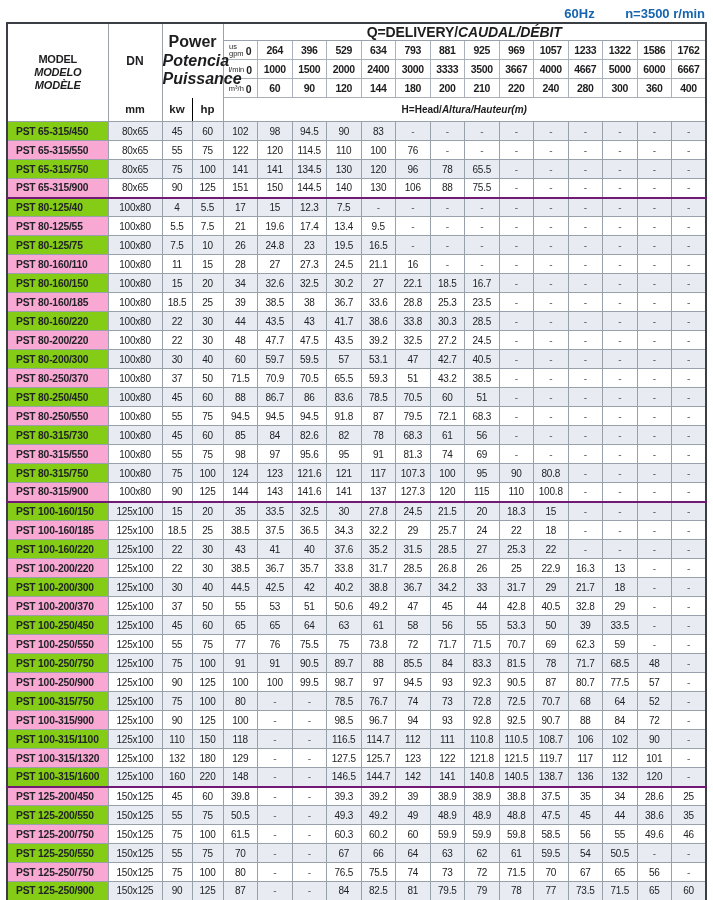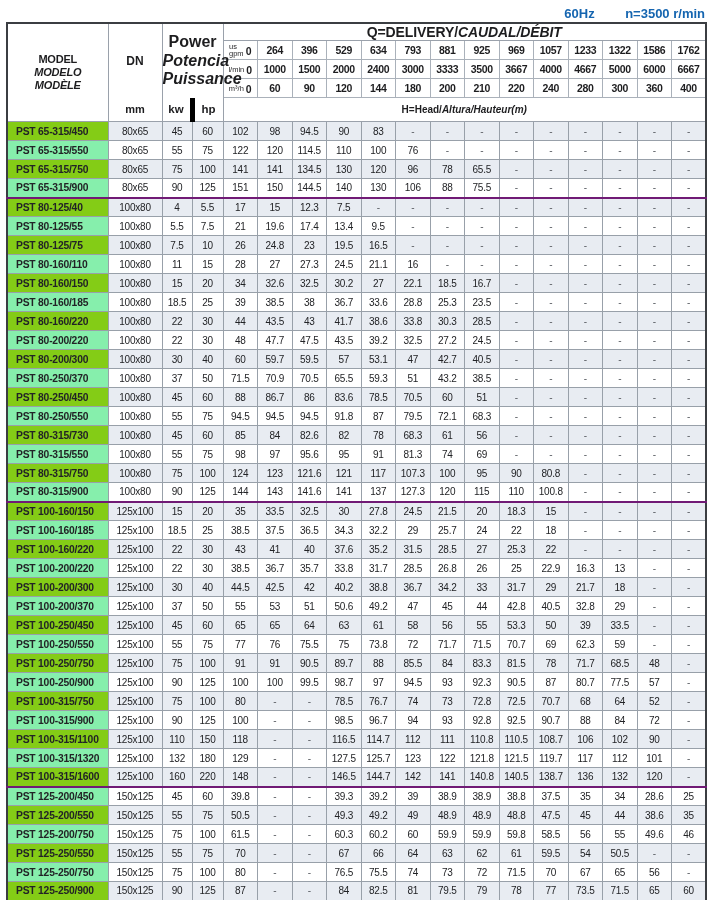--- a/index.html
+++ b/index.html
@@ -13,34 +13,34 @@
   thead th{border:1px solid #9aa1ab;background:#fff;font-weight:bold;vertical-align:middle;}
   .model-h{font-size:11px;line-height:1.18;letter-spacing:-0.2px;}
   .model-h .it{font-style:italic;display:block;}
   .model-h .en{display:block;}
   .dn-h{font-size:12px;vertical-align:middle;border-bottom:none;}
   .mm-cell{border-top:none;font-weight:bold;font-size:11px;height:16px;}
   .power-h{font-size:16px;line-height:1.15;border-bottom:none;}
   .power-h .it{font-style:italic;display:block;}
   .power-h .en{display:block;}
   .kwhp{border-top:none;font-weight:bold;font-size:11.5px;}
-  .kw-h{border-right:5px solid #000000;}
+  .kw-h{border-right:1px solid #000000;}
   .q-h{font-size:14px;height:14px;letter-spacing:-0.1px;}
   .q-h .it,.head-h .it{font-style:italic;}
   .head-h{font-size:10px;height:16px;}
   tr.unit-row{height:13px;}
   tr.unit-row th{border:1px solid #aab1ba;}
   .unit-cell{white-space:nowrap;}
   .unit-cell .ulabel{display:inline-block;font-weight:normal;font-size:7.5px;line-height:0.85;color:#2a2a2c;white-space:pre-line;text-align:left;vertical-align:middle;}
   .unit-cell .uzero{display:inline-block;font-weight:bold;font-size:10.5px;margin-left:2px;vertical-align:middle;}
   th.num{font-size:10.5px;font-weight:bold;letter-spacing:-0.3px;}
   
   tbody tr{height:19px;}
   tbody td{border:1px solid #98a0a9;font-size:10px;text-align:center;letter-spacing:-0.2px;color:#222326;}
-  tbody td.model{background:#86efac;text-align:left;padding-left:8px;font-weight:bold;font-size:10.3px;}
+  tbody td.model{background:#f9a8d4;text-align:left;padding-left:8px;font-weight:bold;font-size:10.3px;}
   tbody tr.stripe td{background:#e8ecf2;}
   tbody tr.stripe td.model{background:#84cc16;}
   tbody td.dash{color:#5d6167;}
   tbody tr.group-start td{border-top:2px solid #701a75;}
   
   .footer{display:flex;justify-content:space-between;align-items:baseline;margin:5px 6px 0 6px;font-size:10.3px;font-weight:bold;letter-spacing:-0.2px;}
   .footer .it{font-style:italic;}
   .footer-right{display:flex;gap:8px;align-items:baseline;}
   .page-ref{color:#1565b0;}
 </style>

